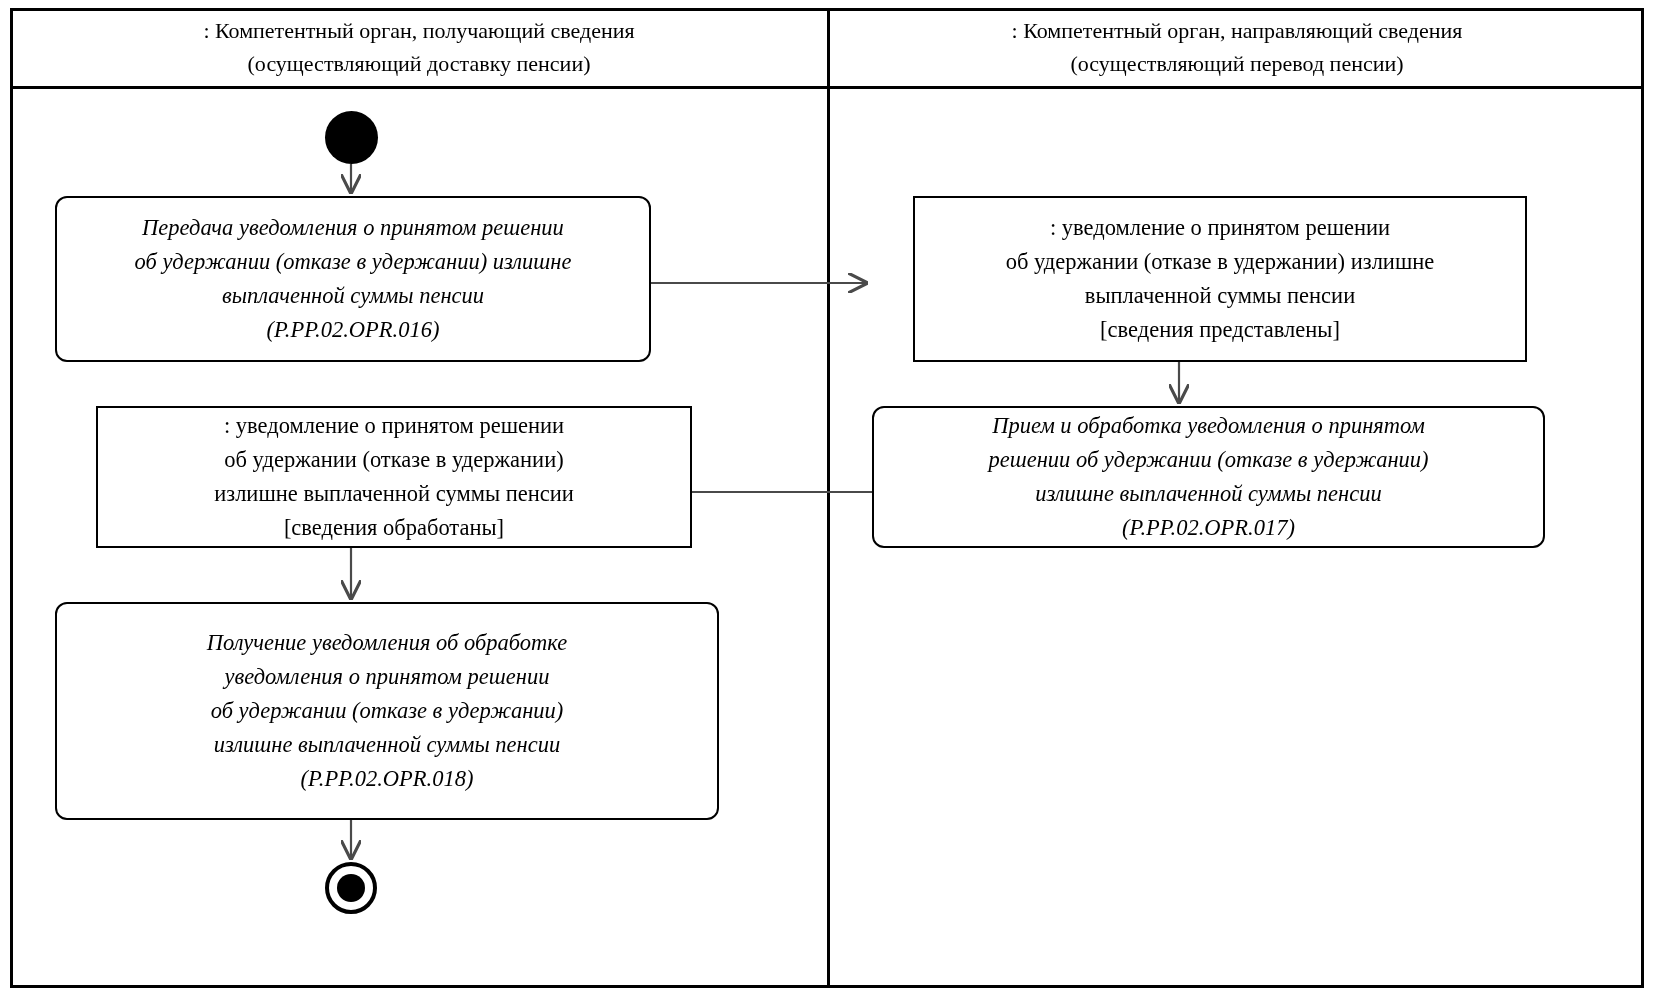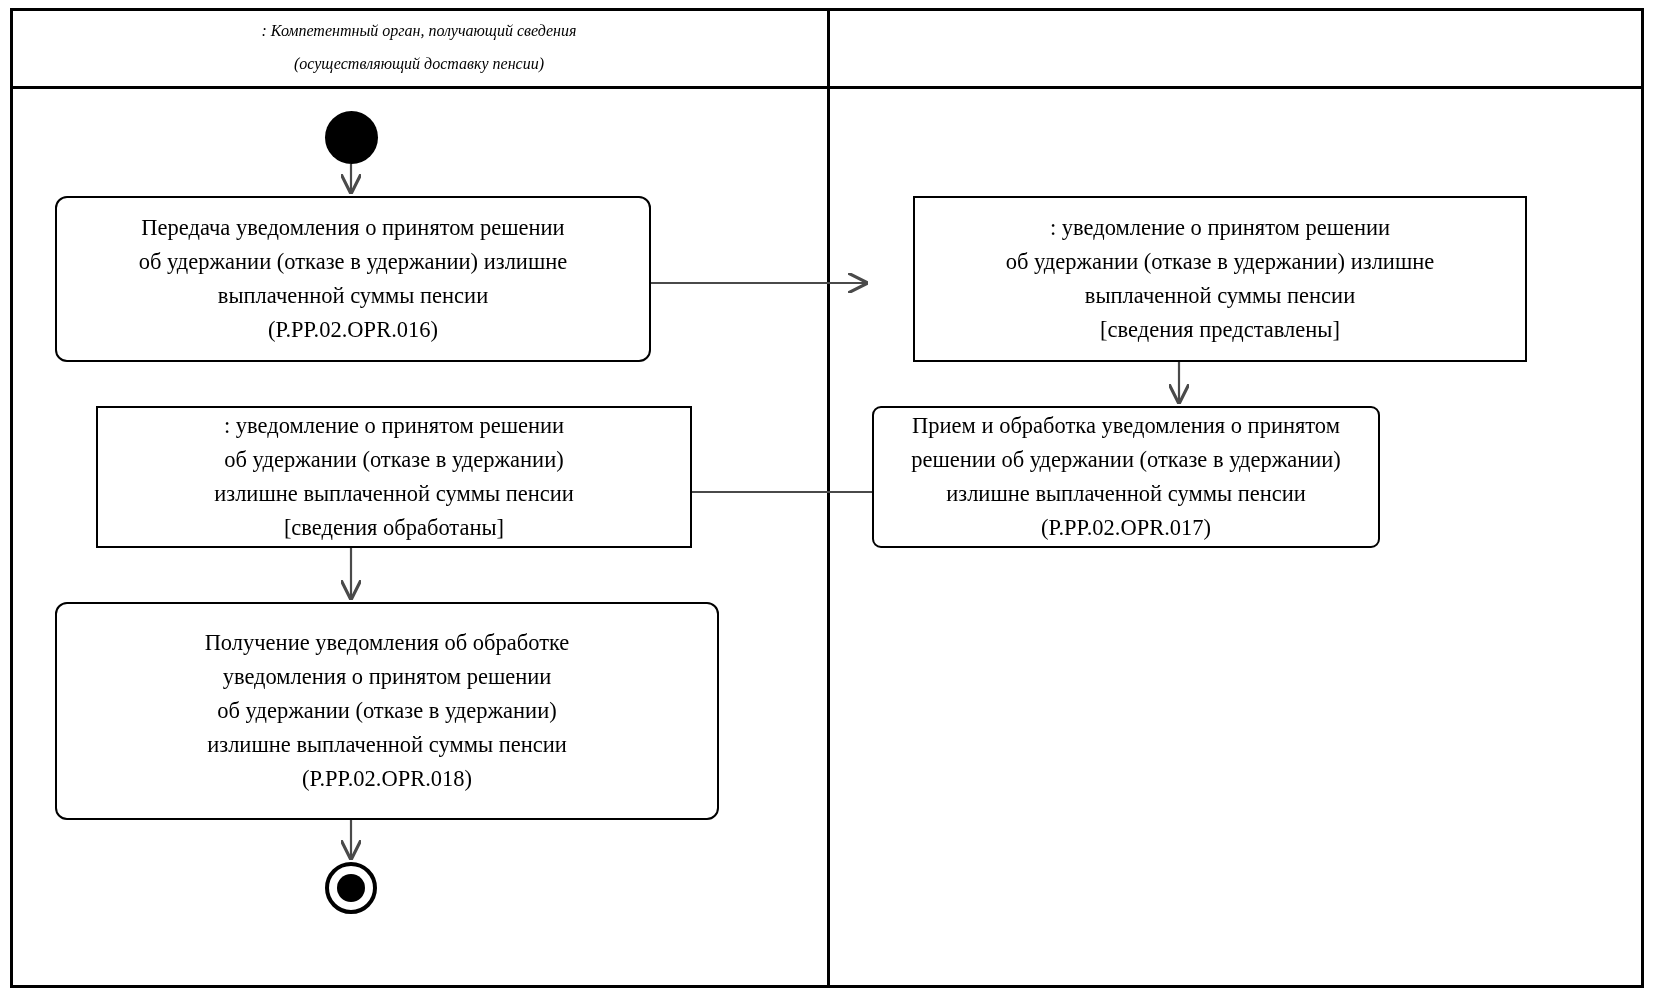--- a/index.html
+++ b/index.html
@@ -42,52 +42,51 @@
     left: 10px;
     top: 86px;
     width: 1634px;
     height: 3px;
     background: #000000;
   }
   .lane-title {
     position: absolute;
     top: 14px;
     text-align: center;
-    font-size: 16px;
+    font-size: 22px;
     line-height: 33px;
     color: #000000;
     white-space: pre-line;
-    font-style: italic;
   }
   #lane-title-left { left: 14px; width: 810px; }
   #lane-title-right { left: 833px; width: 808px; }
 
   
   .node {
     position: absolute;
     box-sizing: border-box;
     border: 2px solid #000000;
     background: #ffffff;
     display: flex;
     align-items: center;
     justify-content: center;
     text-align: center;
     font-size: 22.5px;
     line-height: 34px;
     color: #000000;
     white-space: pre-line;
     padding: 2px 6px;
   }
-  .rounded { border-radius: 12px; }
+  .rounded { border-radius: 12px; font-style: italic; }
   .square  { border-radius: 0; margin-left: 41px; }
 
   
   #node-a { left: 55px;  top: 196px; width: 596px; height: 166px; }
   #node-b { left: 872px; top: 196px; width: 614px; height: 166px; }
-  #node-c { left: 872px; top: 406px; width: 508px; height: 142px; border-radius: 9px; }
+  #node-c { left: 872px; top: 406px; width: 673px; height: 142px; }
   #node-d { left: 55px;  top: 406px; width: 596px; height: 142px; }
   #node-e { left: 55px;  top: 602px; width: 664px; height: 218px; }
 
   
   .start-node {
     position: absolute;
     left: 325px;
     top: 111px;
     width: 53px;
     height: 53px;
@@ -131,20 +130,22 @@
 
 <div id="canvas">
 
   <div class="frame"></div>
   <div class="lane-divider"></div>
   <div class="header-sep"></div>
 
   <div class="lane-title" id="lane-title-left">: Компетентный орган, получающий сведения
 (осуществляющий доставку пенсии)</div>
 
+  <div class="lane-title" id="lane-title-right">: Компетентный орган, направляющий сведения
+(осуществляющий перевод пенсии)</div>
 
   <svg class="edges">
     <defs>
       <marker id="arrow" viewBox="0 0 10 10" refX="9" refY="5" markerWidth="9" markerHeight="9" orient="auto-start-reverse">
         <path d="M 0 0 L 10 5 L 0 10" fill="none" stroke="#4a4a4a" stroke-width="1.6"></path>
       </marker>
     </defs>
 
     <line x1="351" y1="164" x2="351" y2="192" stroke="#4a4a4a" stroke-width="2.2" marker-end="url(#arrow)"></line>
 

